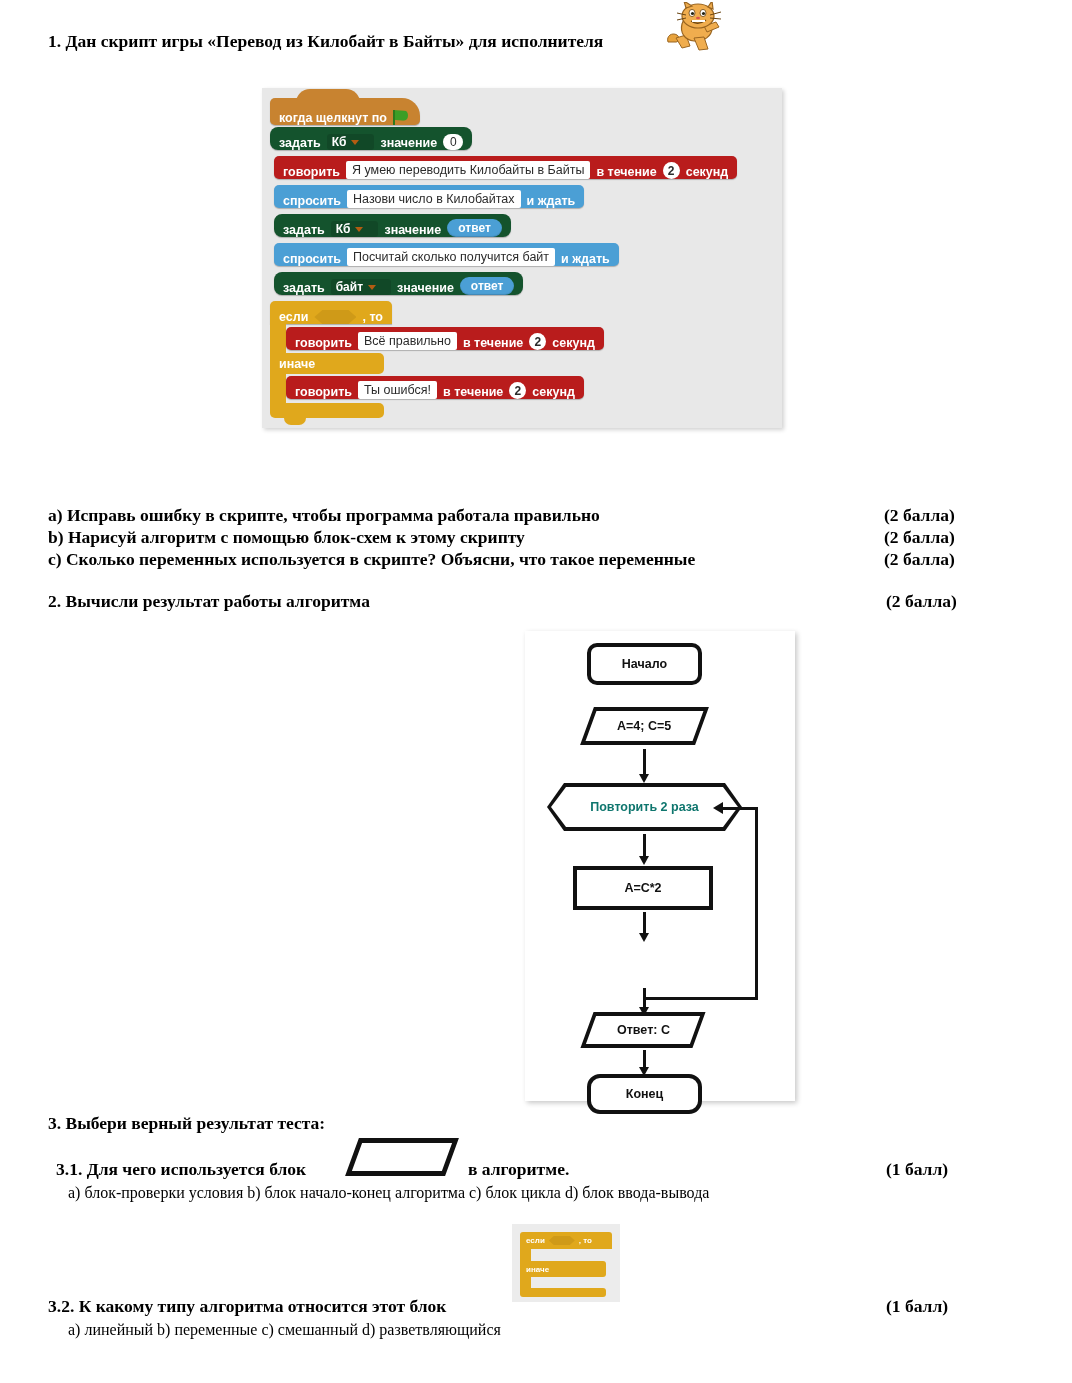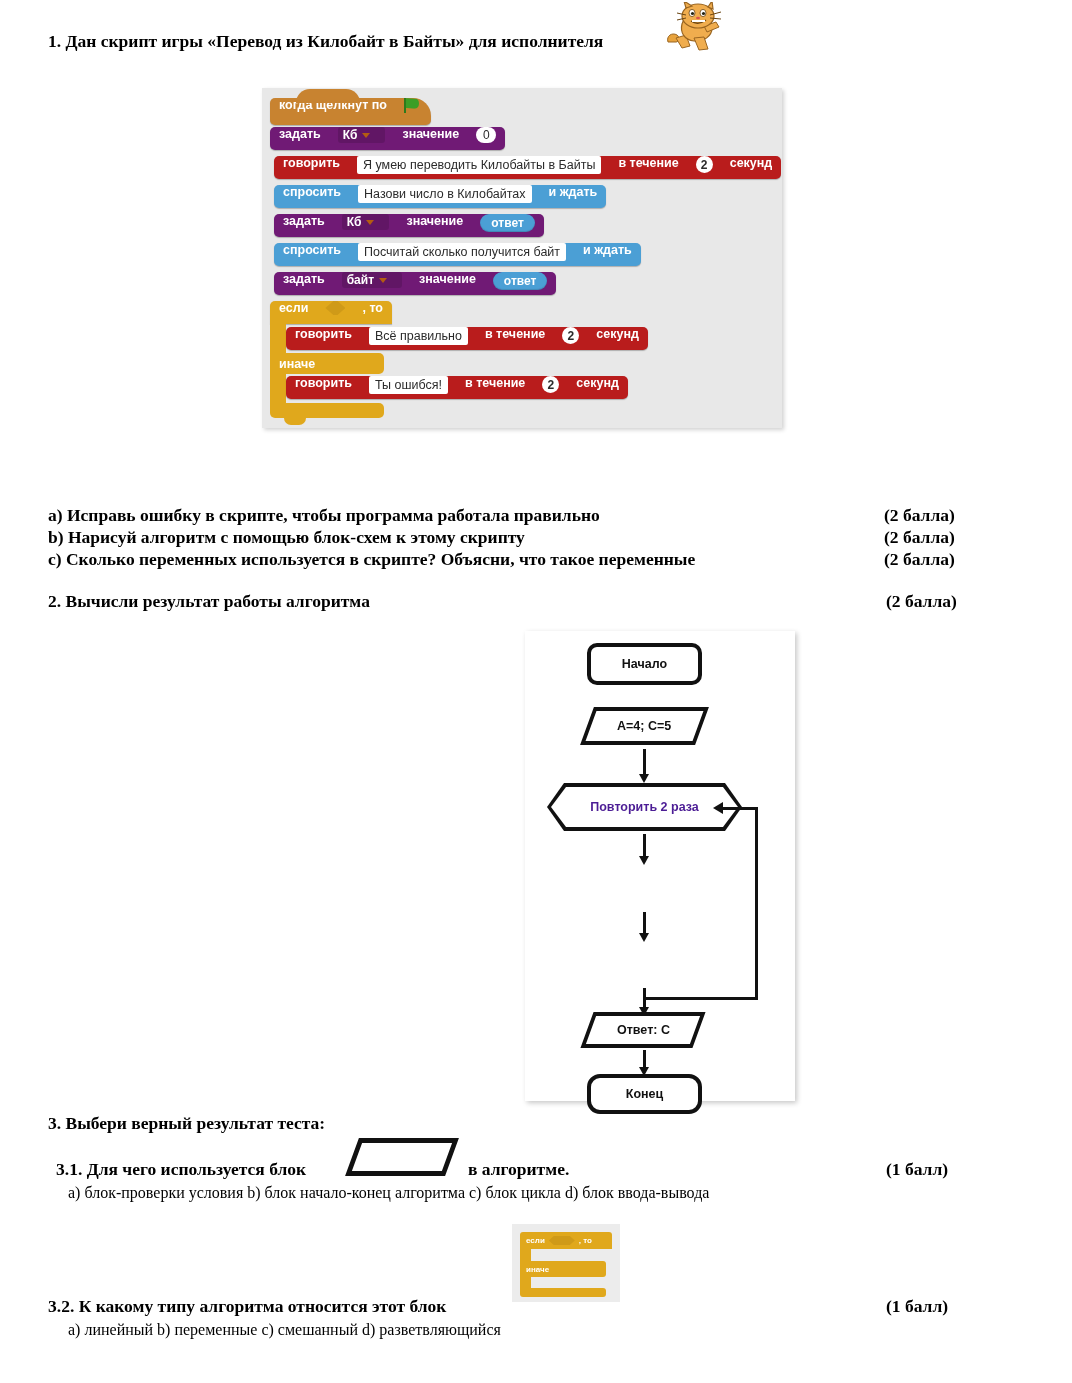--- a/index.html
+++ b/index.html
@@ -49,50 +49,49 @@
   
   #script-panel {
     left: 262px; top: 88px;
     width: 520px; height: 340px;
     background: #e8e8e8;
     box-shadow: 2px 2px 4px rgba(0,0,0,0.18);
   }
   .blk {
     position: absolute;
     display: flex;
-    align-items: flex-start;
+    align-items: flex-end;
     font-family: "Liberation Sans", sans-serif;
     font-weight: bold;
     font-size: 12.5px;
     color: #ffffff;
     border-radius: 5px;
     padding: 0 9px;
     height: 23px;
     box-sizing: border-box;
     white-space: nowrap;
     box-shadow: 0 1px 1px rgba(0,0,0,0.25);
-    gap: 11px;
   }
   .blk > * { margin-right: 6px; }
   .blk > *:last-child { margin-right: 0; }
 
   .blk-hat {
     background: #c88330;
     border-radius: 5px 18px 5px 5px;
     height: 27px;
   }
   .blk-hat::before {
     content: "";
     position: absolute;
     top: -9px; left: 26px;
     width: 64px; height: 14px;
     background: #c88330;
     border-radius: 34px 34px 0 0;
   }
-  .blk-var   { background: #701a75; }
+  .blk-var   { background: #14532d; border-radius: 8px; }
   .blk-look  { background: #b91c1c; }
   .blk-sense { background: #4b9fd5; }
   .blk-ctrl  { background: #e0a81c; }
 
   .flag {
     width: 0; height: 0;
     position: relative;
     display: inline-block;
     width: 18px; height: 15px;
   }
@@ -248,21 +247,21 @@
     background: #111;
     clip-path: polygon(17px 0, calc(100% - 17px) 0, 100% 50%, calc(100% - 17px) 100%, 17px 100%, 0 50%);
     display: flex; align-items: center; justify-content: center;
   }
   .fl-loop-in {
     background: #fff;
     width: calc(100% - 8px); height: calc(100% - 8px);
     clip-path: polygon(15px 0, calc(100% - 15px) 0, 100% 50%, calc(100% - 15px) 100%, 15px 100%, 0 50%);
     display: flex; align-items: center; justify-content: center;
     font-family: "Liberation Sans", sans-serif;
-    font-size: 12.5px; font-weight: bold; color: #4c1d95;
+    font-size: 12.5px; font-weight: bold; color: #0f766e;
     white-space: nowrap;
   }
   .fl-arrow {
     position: absolute;
     background: #111;
     width: 3px;
   }
   .fl-arrow::after {
     content: "";
     position: absolute;
@@ -469,20 +468,23 @@
   </div>
   <div class="fl-arrow" style="left:118px; top:118px; height:26px;"></div>
 
   <div class="fl-loop-wrap" style="left:22px; top:152px; width:195px; height:48px;">
     <div class="fl-loop-in">
       <span>Повторить 2 раза</span>
     </div>
   </div>
   <div class="fl-arrow" style="left:118px; top:203px; height:23px;"></div>
 
+  <div class="fl-proc" style="left:48px; top:235px; width:140px; height:44px;">
+    <span>A=C*2</span>
+  </div>
   <div class="fl-arrow" style="left:118px; top:281px; height:22px;"></div>
 
   <div class="fl-arrow" style="left:118px; top:357px; height:20px;"></div>
 
   <div class="fl-line-h" style="left:118px; top:366px; width:115px;"></div>
   <div class="fl-line-v" style="left:230px; top:176px; height:192px;"></div>
   <div class="fl-line-h" style="left:196px; top:176px; width:37px;"></div>
   <div class="fl-arrow-left" style="left:188px; top:171px;"></div>
 
   <div class="fl-io" style="left:62px; top:381px; width:112px; height:36px;">

